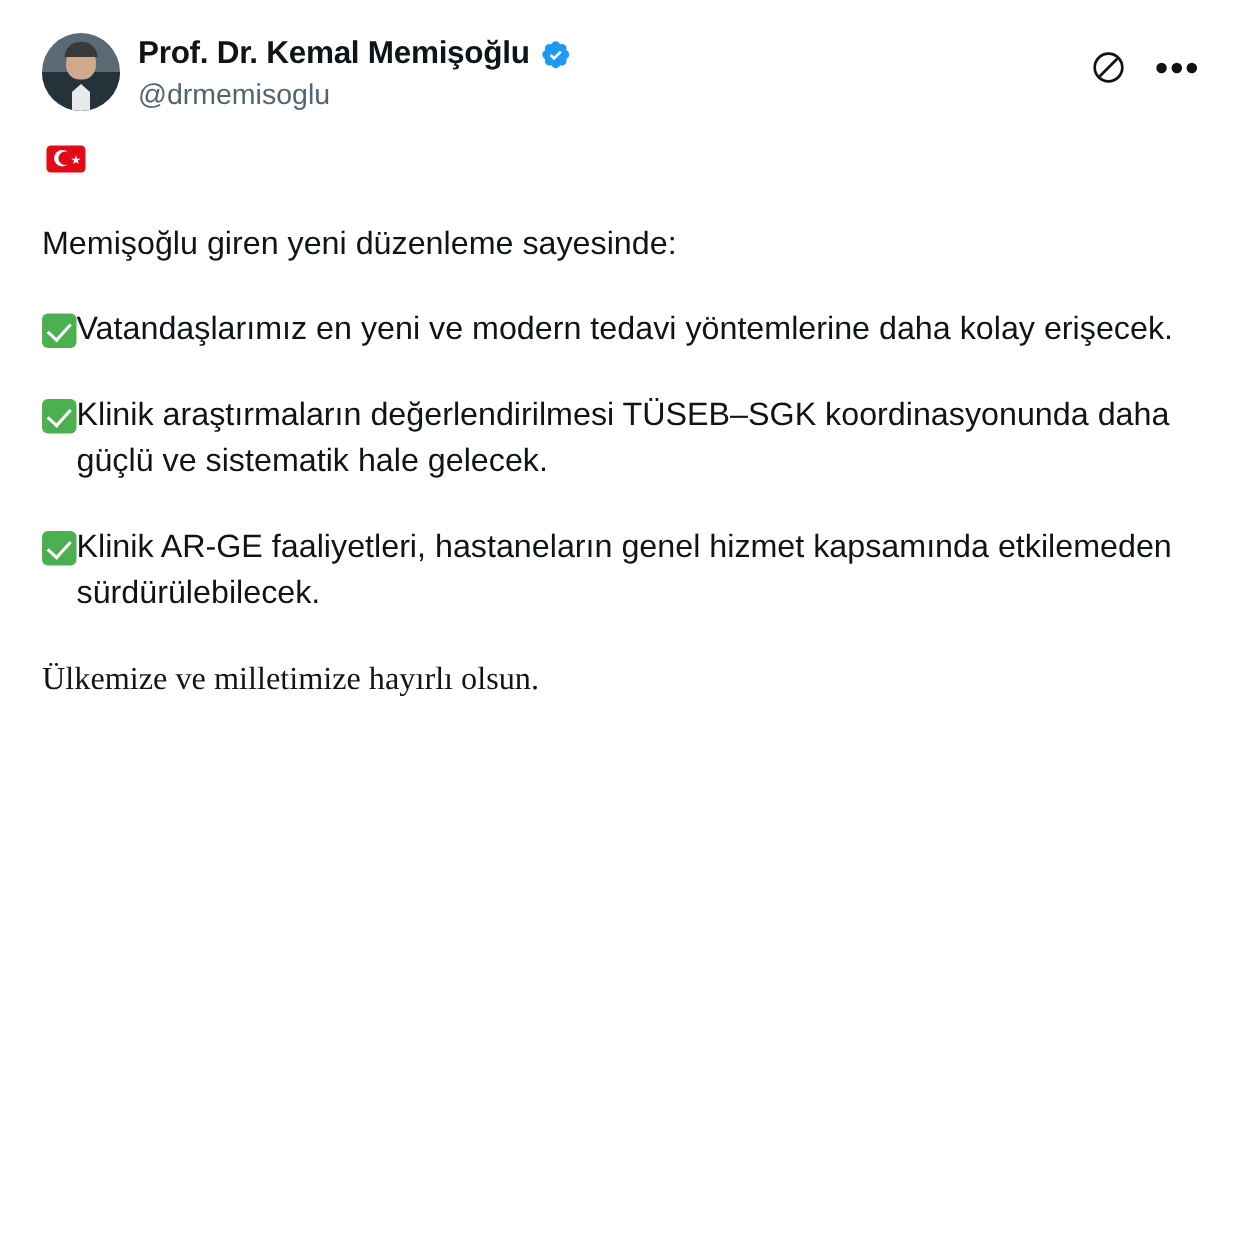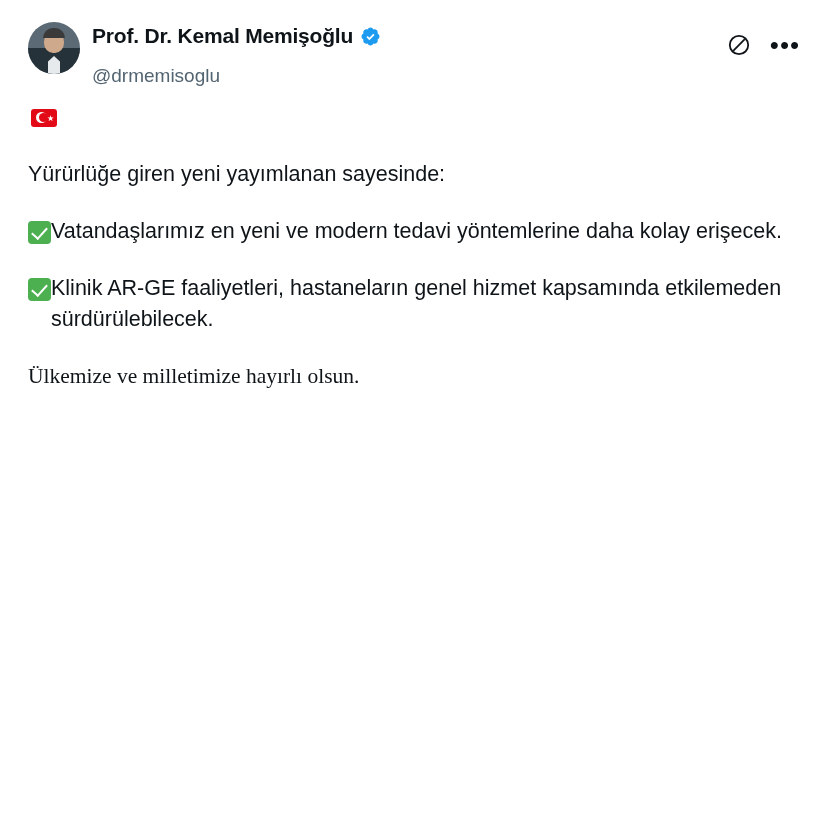--- a/index.html
+++ b/index.html
@@ -93,21 +93,21 @@
   .verified {
     width: 21px;
     height: 21px;
     display: inline-block;
     flex: 0 0 21px;
   }
   .handle {
     font-size: 19px;
     color: #536471;
     line-height: 25px;
-    margin-top: 14px;
+    margin-top: 2px;
   }
   .header-actions {
     margin-left: auto;
     display: flex;
     align-items: center;
     gap: 20px;
     padding-top: 10px;
     padding-right: 6px;
   }
   .icon-btn {
@@ -245,28 +245,32 @@
       </div>
     </div>
 
     <div class="body">
 
       <p class="para">
         <span class="flag"><span class="crescent"></span><span class="crescent-cut"></span><span class="star">★</span></span>
       </p>
 
 
-      <p class="para">Yürürlüğe giren yeni yayımlanan sayesinde:</p>
+      <p class="para">Memişoğlu giren yeni düzenleme sayesinde:</p>
 
       <div class="bullet">
         <span class="check"></span>
         <span class="bullet-text">Vatandaşlarımız en yeni ve modern tedavi yöntemlerine daha kolay erişecek.</span>
       </div>
 
 
+      <div class="bullet">
+        <span class="check"></span>
+        <span class="bullet-text">Klinik araştırmaların değerlendirilmesi TÜSEB–SGK koordinasyonunda daha güçlü ve sistematik hale gelecek.</span>
+      </div>
 
       <div class="bullet">
         <span class="check"></span>
         <span class="bullet-text">Klinik AR-GE faaliyetleri, hastaneların genel hizmet kapsamında etkilemeden sürdürülebilecek.</span>
       </div>
 
       <p class="para">Ülkemize ve milletimize hayırlı olsun.</p>
 
     </div>
   </div>

